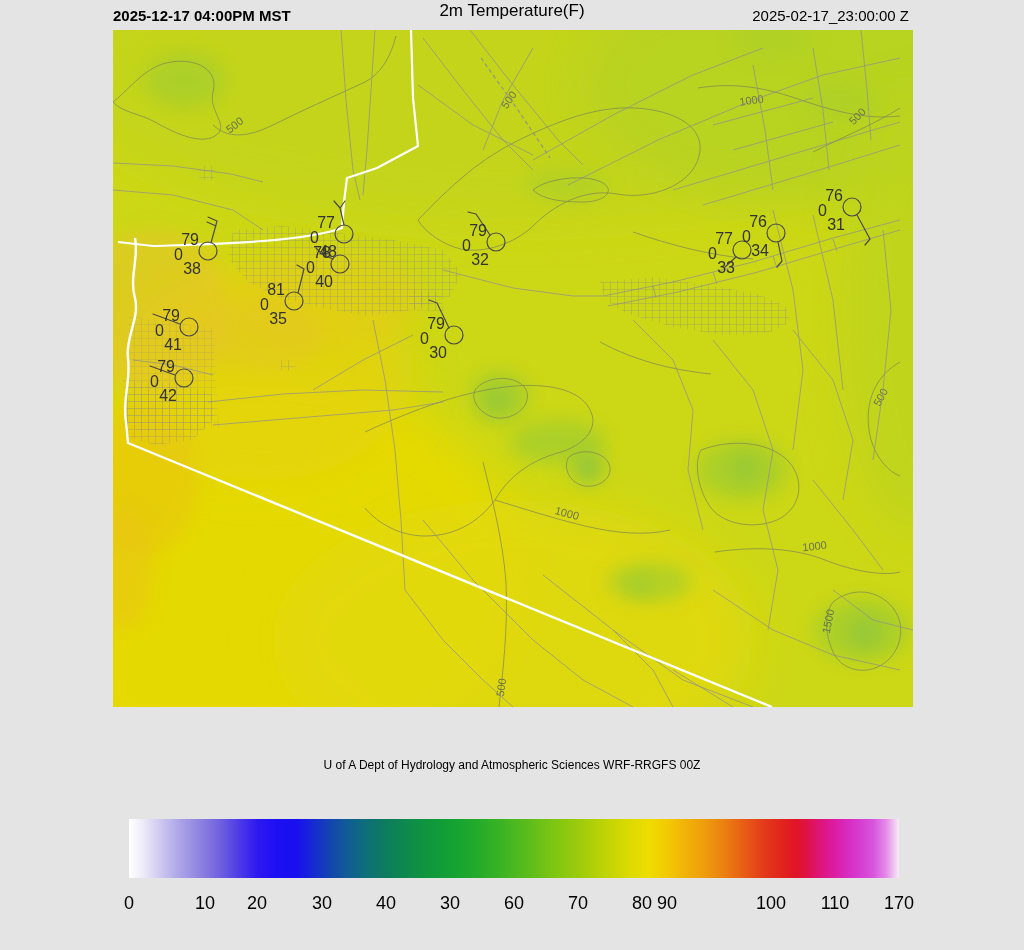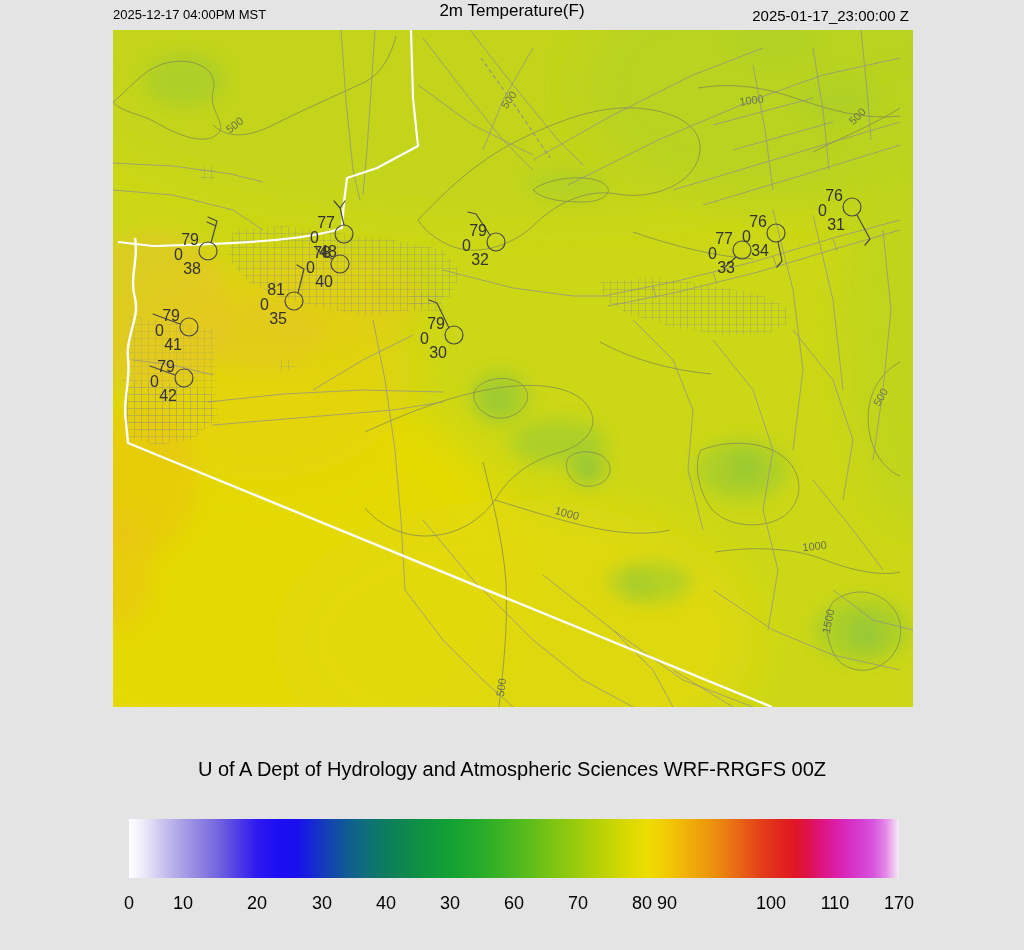--- a/index.html
+++ b/index.html
@@ -4,45 +4,45 @@
 <style>
   html,body{margin:0;padding:0;}
   body{
     width:1024px;height:950px;
     background:#e4e4e4;
     font-family:"Liberation Sans", sans-serif;
     position:relative;overflow:hidden;
     color:#000;
   }
   .hdr{position:absolute;white-space:nowrap;}
-  #hdr-left{left:113px;top:7px;font-size:13px;}
+  #hdr-left{left:113px;top:7px;font-size:15px;font-weight:bold;}
   #hdr-title{left:512px;top:1px;transform:translateX(-50%);font-size:17px;}
   #hdr-right{right:115px;top:7px;font-size:15px;}
   #map-wrap{position:absolute;left:113px;top:30px;width:800px;height:677px;}
   #caption{
     position:absolute;left:512px;top:758px;transform:translateX(-50%);
-    font-size:20px;white-space:nowrap;
+    font-size:12px;white-space:nowrap;
   }
   #colorbar{
     position:absolute;left:129px;top:819px;width:770px;height:59px;
   }
   .cbtick{
     position:absolute;top:893px;transform:translateX(-50%);
     font-size:18px;
   }
   svg text{font-family:"Liberation Sans", sans-serif;}
   .stn text{font-size:16px;fill:#333;}
   .clab{font-size:11px;fill:#6b744d;}
 </style>
 </head>
 <body>
 
 <div id="hdr-left" class="hdr">2025-12-17 04:00PM MST</div>
 <div id="hdr-title" class="hdr">2m Temperature(F)</div>
-<div id="hdr-right" class="hdr">2025-01-17_23:00:00 Z</div>
+<div id="hdr-right" class="hdr">2025-02-17_23:00:00 Z</div>
 
 <div id="map-wrap">
 <svg width="800" height="677" viewBox="0 0 800 677">
   <defs>
     <clipPath id="mapclip">
           <rect x="0" y="0" width="800" height="677"></rect>
         </clipPath>
     <filter id="blurS" x="-60%" y="-60%" width="220%" height="220%">
           <feGaussianBlur stdDeviation="9"></feGaussianBlur>
         </filter>
@@ -259,21 +259,21 @@
   </g>
 </svg>
 </div>
 
 <div id="caption">U of A Dept of Hydrology and Atmospheric Sciences WRF-RRGFS 00Z</div>
 
 <div id="colorbar" style="background: linear-gradient(90deg, rgb(255, 255, 255) 0%, rgb(239, 237, 250) 1.7%, rgb(205, 198, 239) 4.2%, rgb(171, 163, 231) 6.7%, rgb(142, 131, 224) 9.2%, rgb(113, 99, 222) 11.7%, rgb(79, 60, 230) 14.2%, rgb(45, 24, 240) 16.7%, rgb(29, 15, 244) 19.2%, rgb(25, 15, 238) 21.7%, rgb(23, 34, 220) 23.3%, rgb(20, 65, 180) 25.8%, rgb(16, 92, 148) 28.3%, rgb(14, 111, 120) 30.8%, rgb(13, 124, 94) 33.3%, rgb(14, 136, 78) 35.8%, rgb(15, 148, 64) 38.3%, rgb(19, 161, 52) 41.7%, rgb(34, 170, 43) 45%, rgb(59, 179, 36) 48.3%, rgb(90, 188, 28) 51.7%, rgb(124, 197, 19) 55%, rgb(156, 203, 12) 58.3%, rgb(189, 211, 6) 61.7%, rgb(220, 218, 2) 65%, rgb(238, 221, 1) 67.5%, rgb(242, 201, 4) 70%, rgb(240, 176, 8) 72.5%, rgb(238, 154, 13) 75%, rgb(235, 125, 17) 77.5%, rgb(231, 91, 21) 80%, rgb(227, 58, 25) 82.5%, rgb(225, 34, 29) 85%, rgb(224, 20, 39) 86.7%, rgb(223, 17, 80) 88.3%, rgb(222, 21, 128) 90%, rgb(219, 29, 164) 91.7%, rgb(216, 43, 192) 93.3%, rgb(213, 62, 210) 95%, rgb(216, 85, 221) 96.7%, rgb(228, 138, 232) 98.3%, rgb(246, 236, 246) 100%);"></div>
 
 <div>
   <span class="cbtick" style="left:129px">0</span>
-  <span class="cbtick" style="left:183px">10</span>
+  <span class="cbtick" style="left:205px">10</span>
   <span class="cbtick" style="left:257px">20</span>
   <span class="cbtick" style="left:322px">30</span>
   <span class="cbtick" style="left:386px">40</span>
   <span class="cbtick" style="left:450px">30</span>
   <span class="cbtick" style="left:514px">60</span>
   <span class="cbtick" style="left:578px">70</span>
   <span class="cbtick" style="left:642px">80</span>
   <span class="cbtick" style="left:667px">90</span>
   <span class="cbtick" style="left:771px">100</span>
   <span class="cbtick" style="left:835px">110</span>

